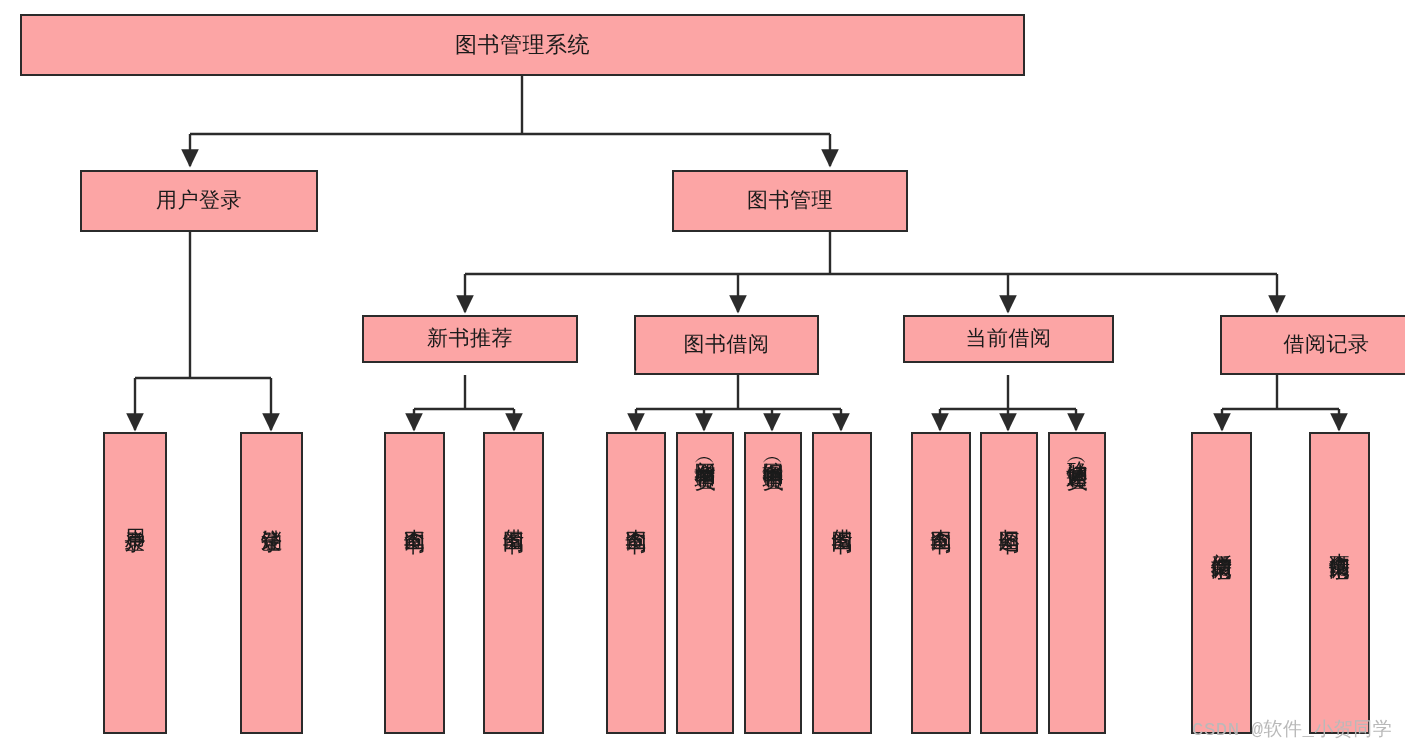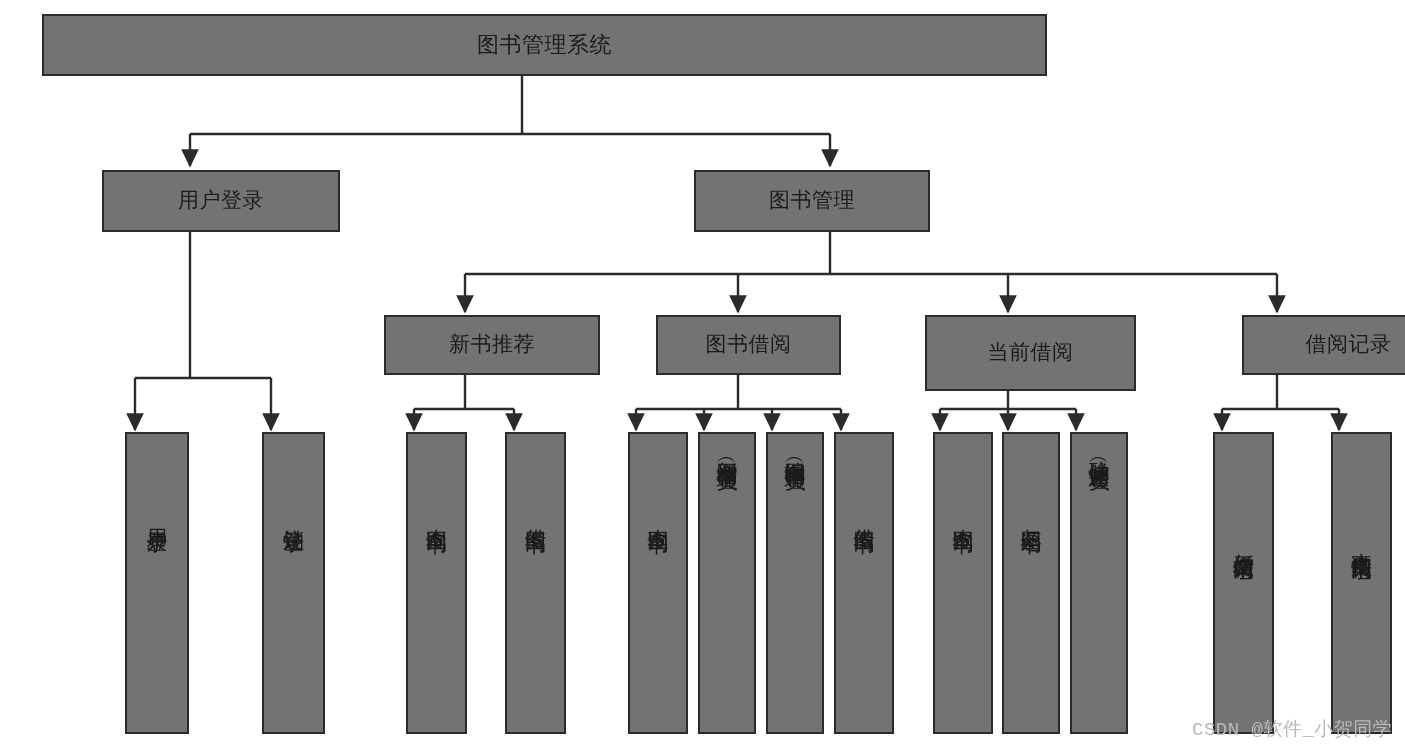--- a/index.html
+++ b/index.html
@@ -23,27 +23,26 @@
     position: absolute;
     left: 0;
     top: 0;
     width: 1405px;
     height: 747px;
     pointer-events: none;
   }
   .node {
     position: absolute;
     box-sizing: border-box;
-    background: #737373;
+    background: #fca5a5;
     border: 2.2px solid #2b2b2b;
     display: flex;
     align-items: center;
     justify-content: center;
     z-index: 3;
-    margin-left: 22px;
   }
   .node .label {
     font-size: 21px;
     line-height: 1.12;
     color: #1b1b1b;
     letter-spacing: 0.5px;
     white-space: nowrap;
     text-align: center;
   }
   
@@ -142,27 +141,27 @@
     <span class="label">图书管理系统</span>
   </div>
 
   <div class="node" style="left:80px; top:170px; width:238px; height:62px;">
     <span class="label">用户登录</span>
   </div>
   <div class="node" style="left:672px; top:170px; width:236px; height:62px;">
     <span class="label">图书管理</span>
   </div>
 
-  <div class="node" style="left:362px; top:315px; width:216px; height:60px;">
+  <div class="node" style="left:362px; top:315px; width:216px; height:48px;">
     <span class="label">新书推荐</span>
   </div>
   <div class="node" style="left:634px; top:315px; width:185px; height:60px;">
     <span class="label">图书借阅</span>
   </div>
-  <div class="node" style="left:903px; top:315px; width:211px; height:76px;">
+  <div class="node" style="left:903px; top:315px; width:211px; height:48px;">
     <span class="label">当前借阅</span>
   </div>
   <div class="node" style="left:1220px; top:315px; width:213px; height:60px;">
     <span class="label">借阅记录</span>
   </div>
 
   <div class="node leaf mid" style="left:103px; top:432px; width:64px; height:302px;">
     <span class="label">用户登录</span>
   </div>
   <div class="node leaf mid" style="left:240px; top:432px; width:63px; height:302px;">

